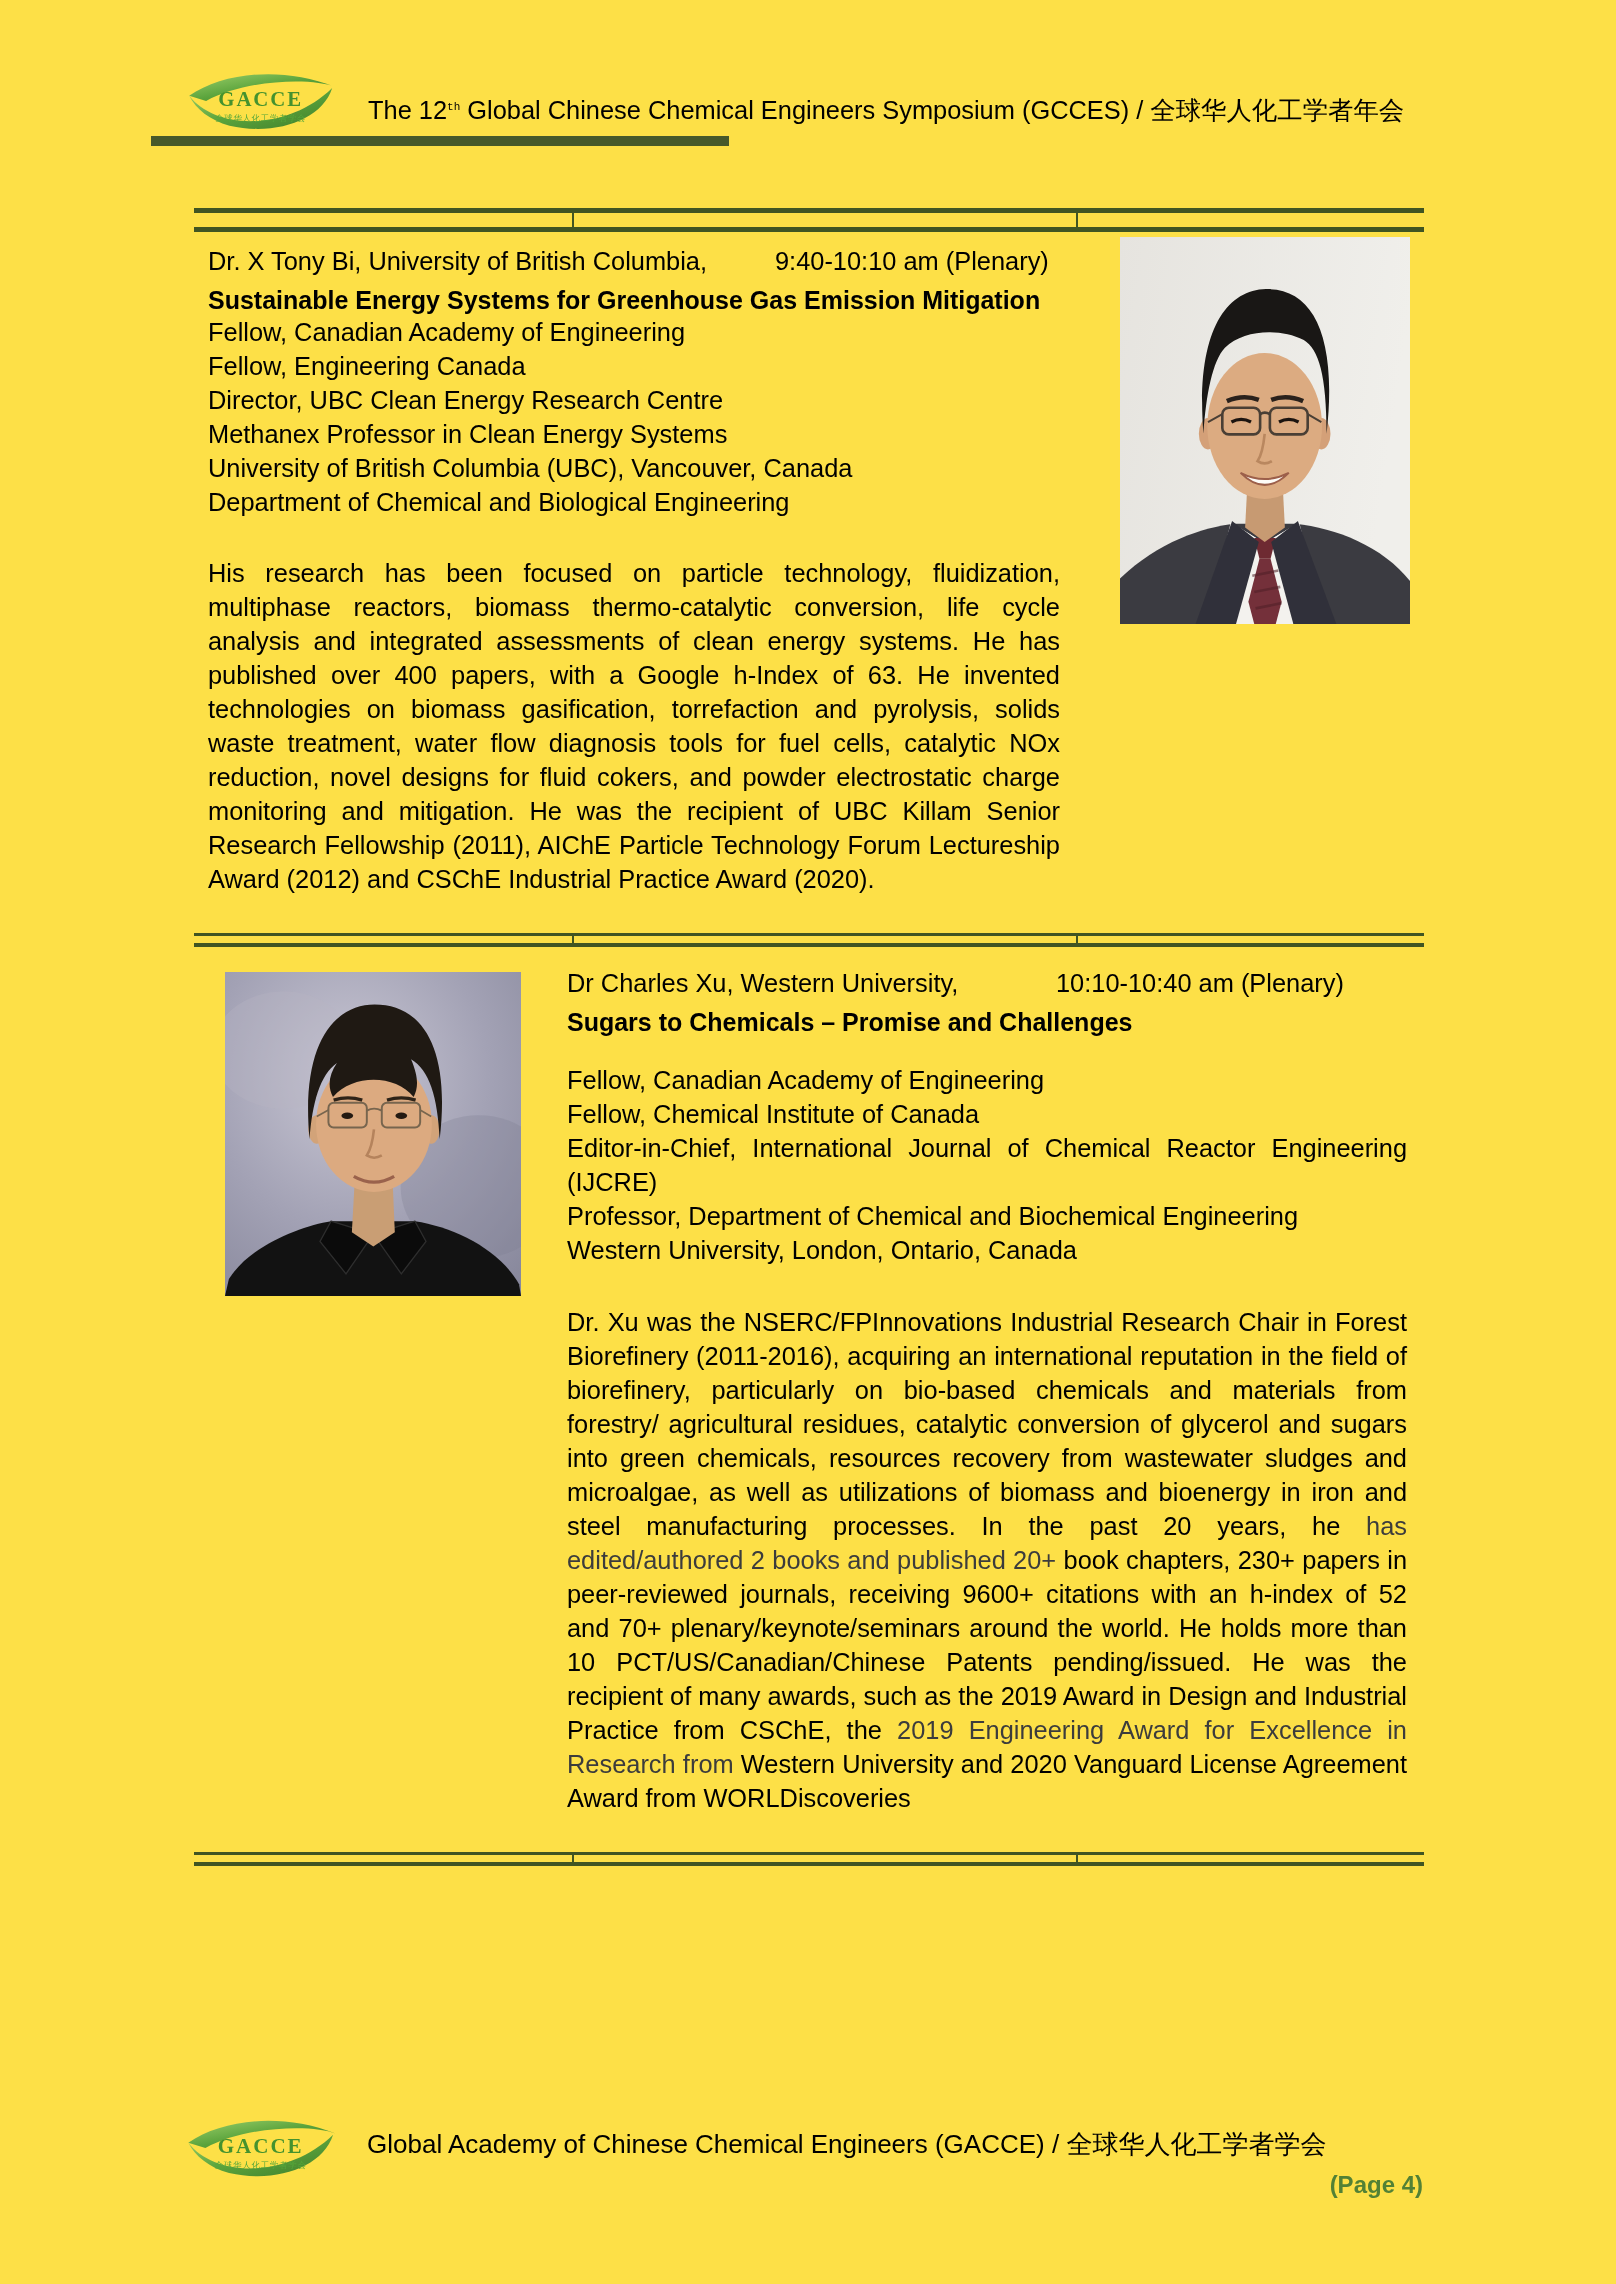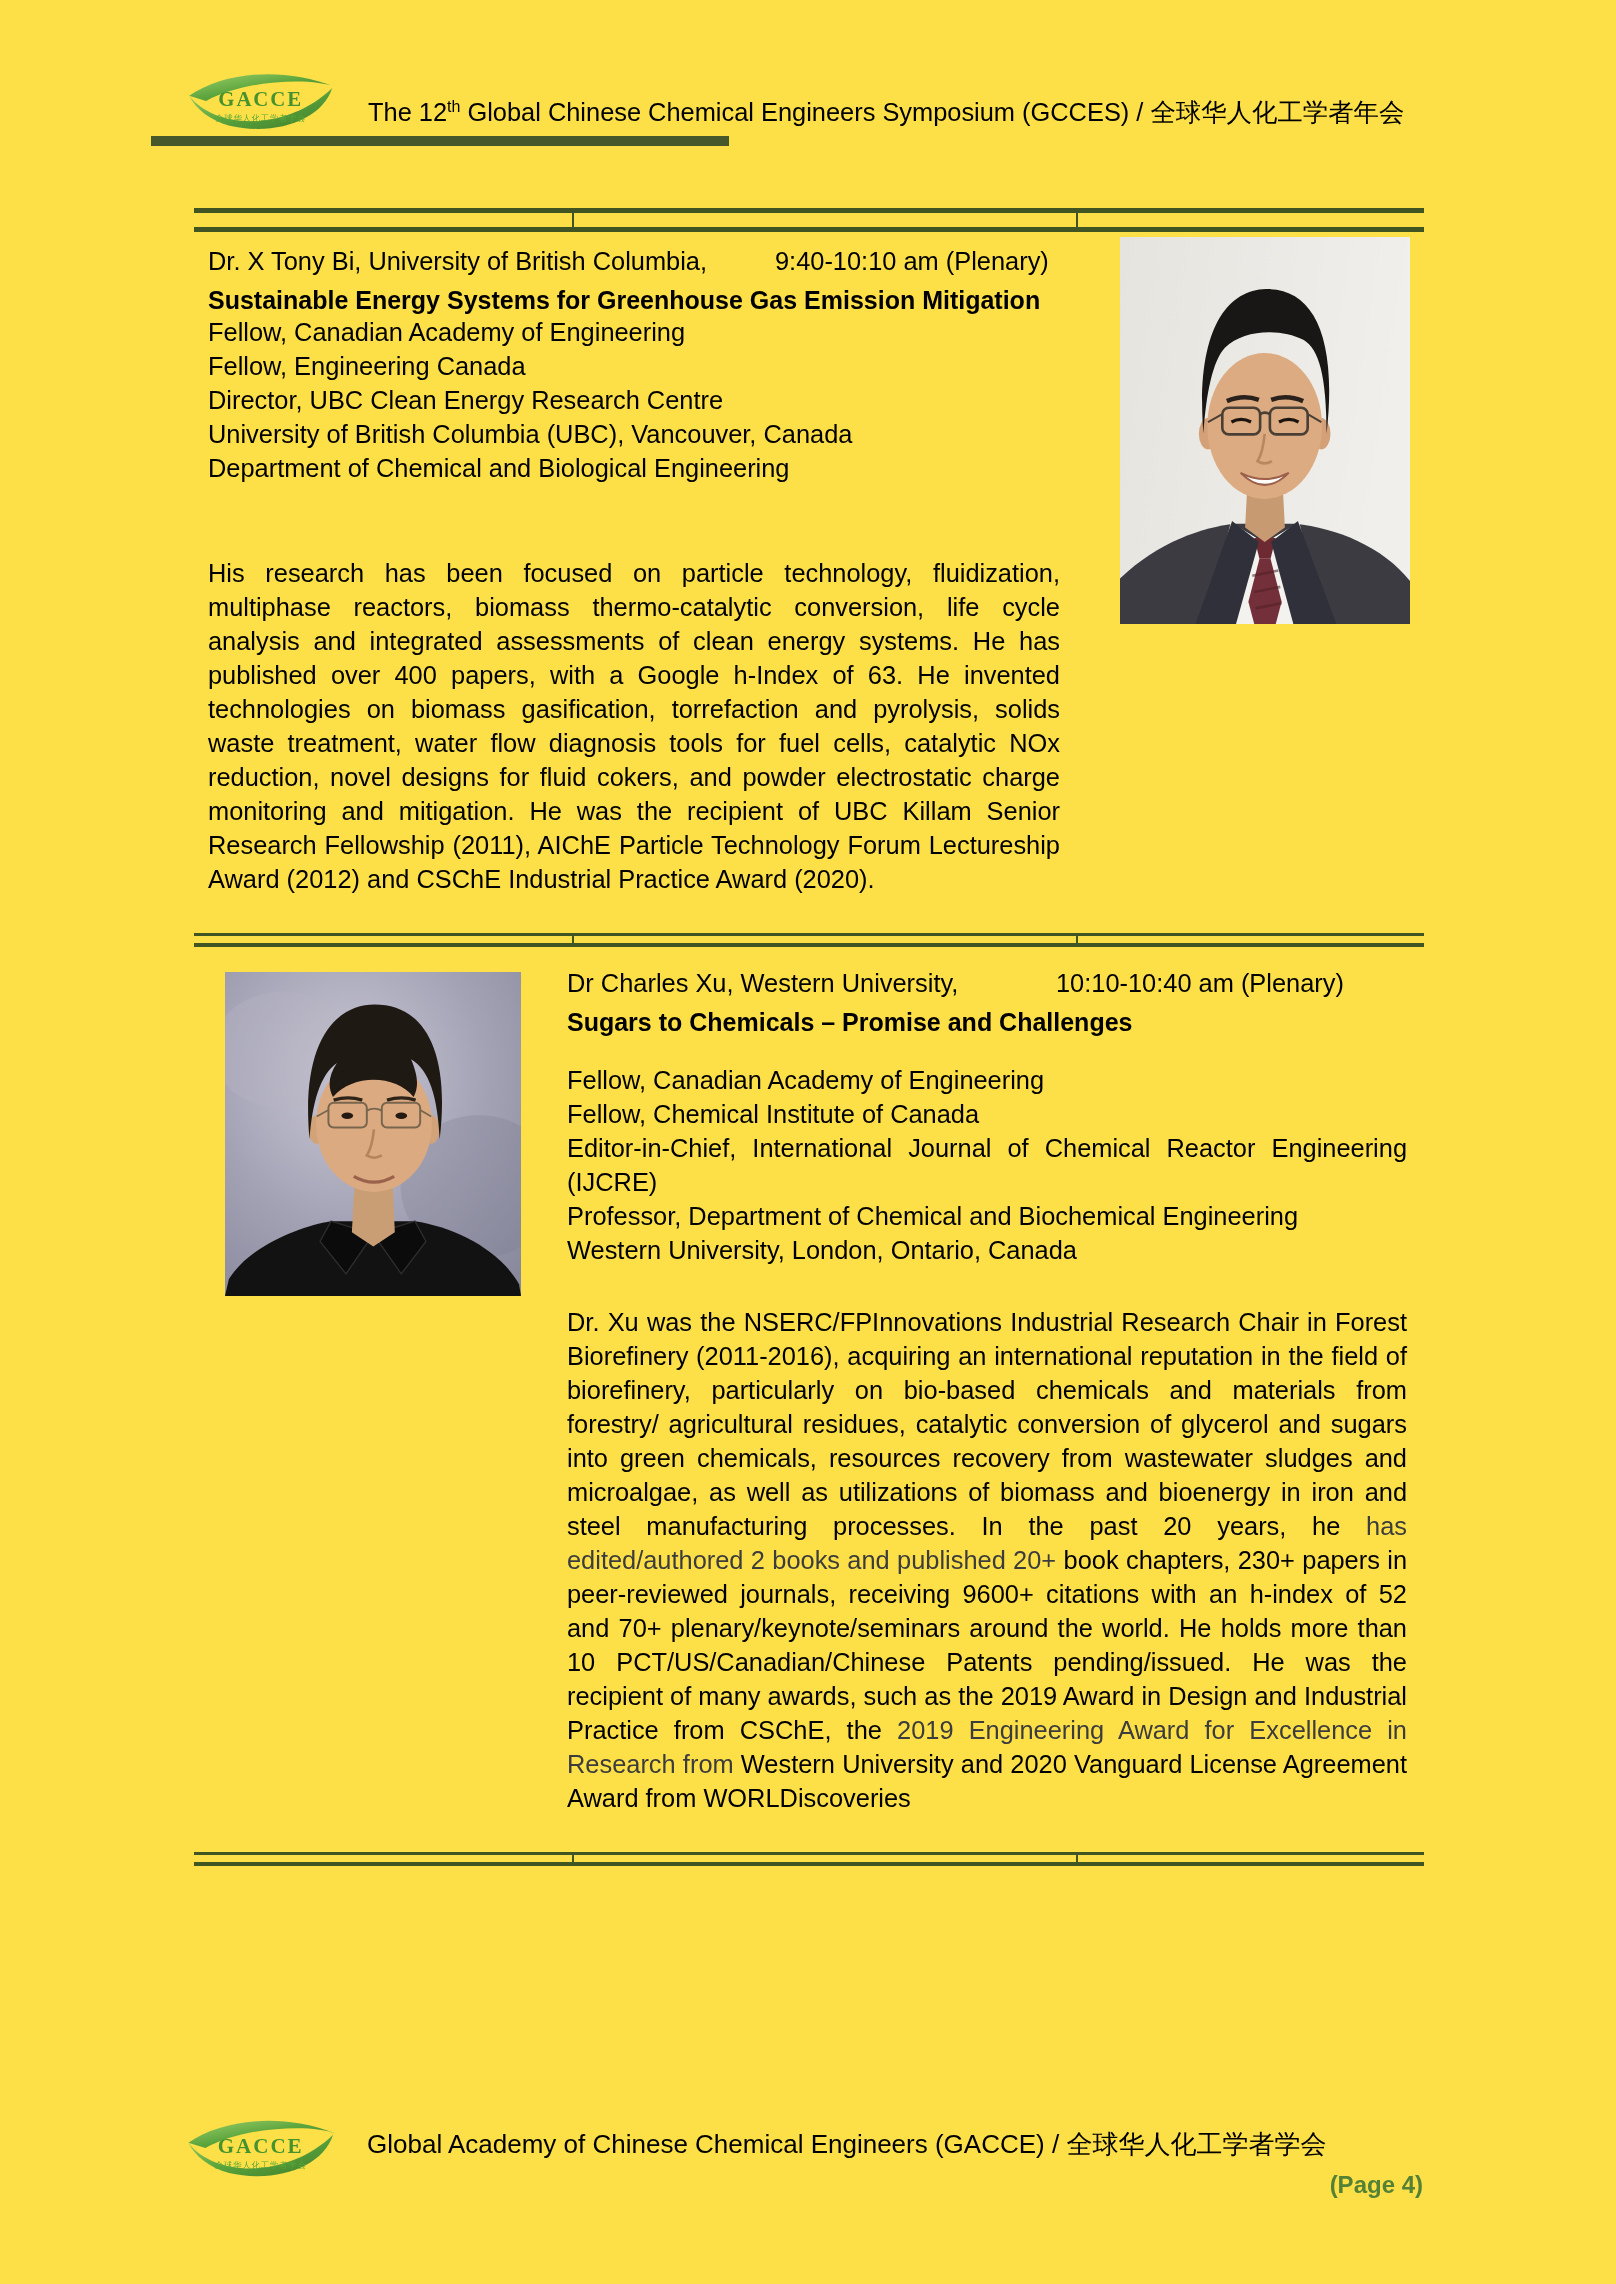--- a/index.html
+++ b/index.html
@@ -13,21 +13,21 @@
     margin:0 auto;
   }
   
   .logo{position:absolute;}
   .logo-header{left:184px;top:68px;width:156px;height:66px;}
   .logo-footer{left:183px;top:2113px;width:158px;height:70px;}
   .header-title{
     position:absolute;left:368px;top:89px;
     font-size:25.4px;line-height:36px;white-space:nowrap;
   }
-  .header-title sup{font-size:16px;}
+  .header-title sup{font-size:11px;font-family:Liberation Mono, monospace;}
   .green-bar{
     position:absolute;left:151px;top:136px;width:578px;height:9.8px;
     background:#47592a;
   }
   
   .divider{position:absolute;left:194px;width:1230px;}
   .divider .rule{position:absolute;left:0;width:100%;background:#415522;}
   .divider .tick{position:absolute;width:2px;background:#415522;}
   
   .nameline{
@@ -95,20 +95,21 @@
     <span>Dr. X Tony Bi, University of British Columbia,</span>
     <span class="time" style="left:567px;">9:40-10:10 am (Plenary)</span>
   </div>
 
   <div class="talk-title" style="left:208px;top:283px;">Sustainable Energy Systems for Greenhouse Gas Emission Mitigation</div>
 
   <div class="creds" style="left:208px;top:315px;width:852px;">
     <div>Fellow, Canadian Academy of Engineering</div>
     <div>Fellow, Engineering Canada</div>
     <div>Director, UBC Clean Energy Research Centre</div>
+    <div>Methanex Professor in Clean Energy Systems</div>
     <div>University of British Columbia (UBC), Vancouver, Canada</div>
     <div>Department of Chemical and Biological Engineering</div>
   </div>
 
   <p class="bio" style="left:208px;top:556px;width:852px;">His research has been focused on particle technology, fluidization, multiphase reactors, biomass thermo-catalytic conversion, life cycle analysis and integrated assessments of clean energy systems. He has published over 400 papers, with a Google h-Index of 63. He invented technologies on biomass gasification, torrefaction and pyrolysis, solids waste treatment, water flow diagnosis tools for fuel cells, catalytic NOx reduction, novel designs for fluid cokers, and powder electrostatic charge monitoring and mitigation. He was the recipient of UBC Killam Senior Research Fellowship (2011), AIChE Particle Technology Forum Lectureship Award (2012) and CSChE Industrial Practice Award (2020).</p>
 
   <svg class="photo photo-1" viewBox="0 0 445 594" preserveAspectRatio="none">
     <defs>
       <linearGradient id="bg1" x1="0" y1="0" x2="1" y2="0.2">
         <stop offset="0" stop-color="#e6e4df"></stop>

